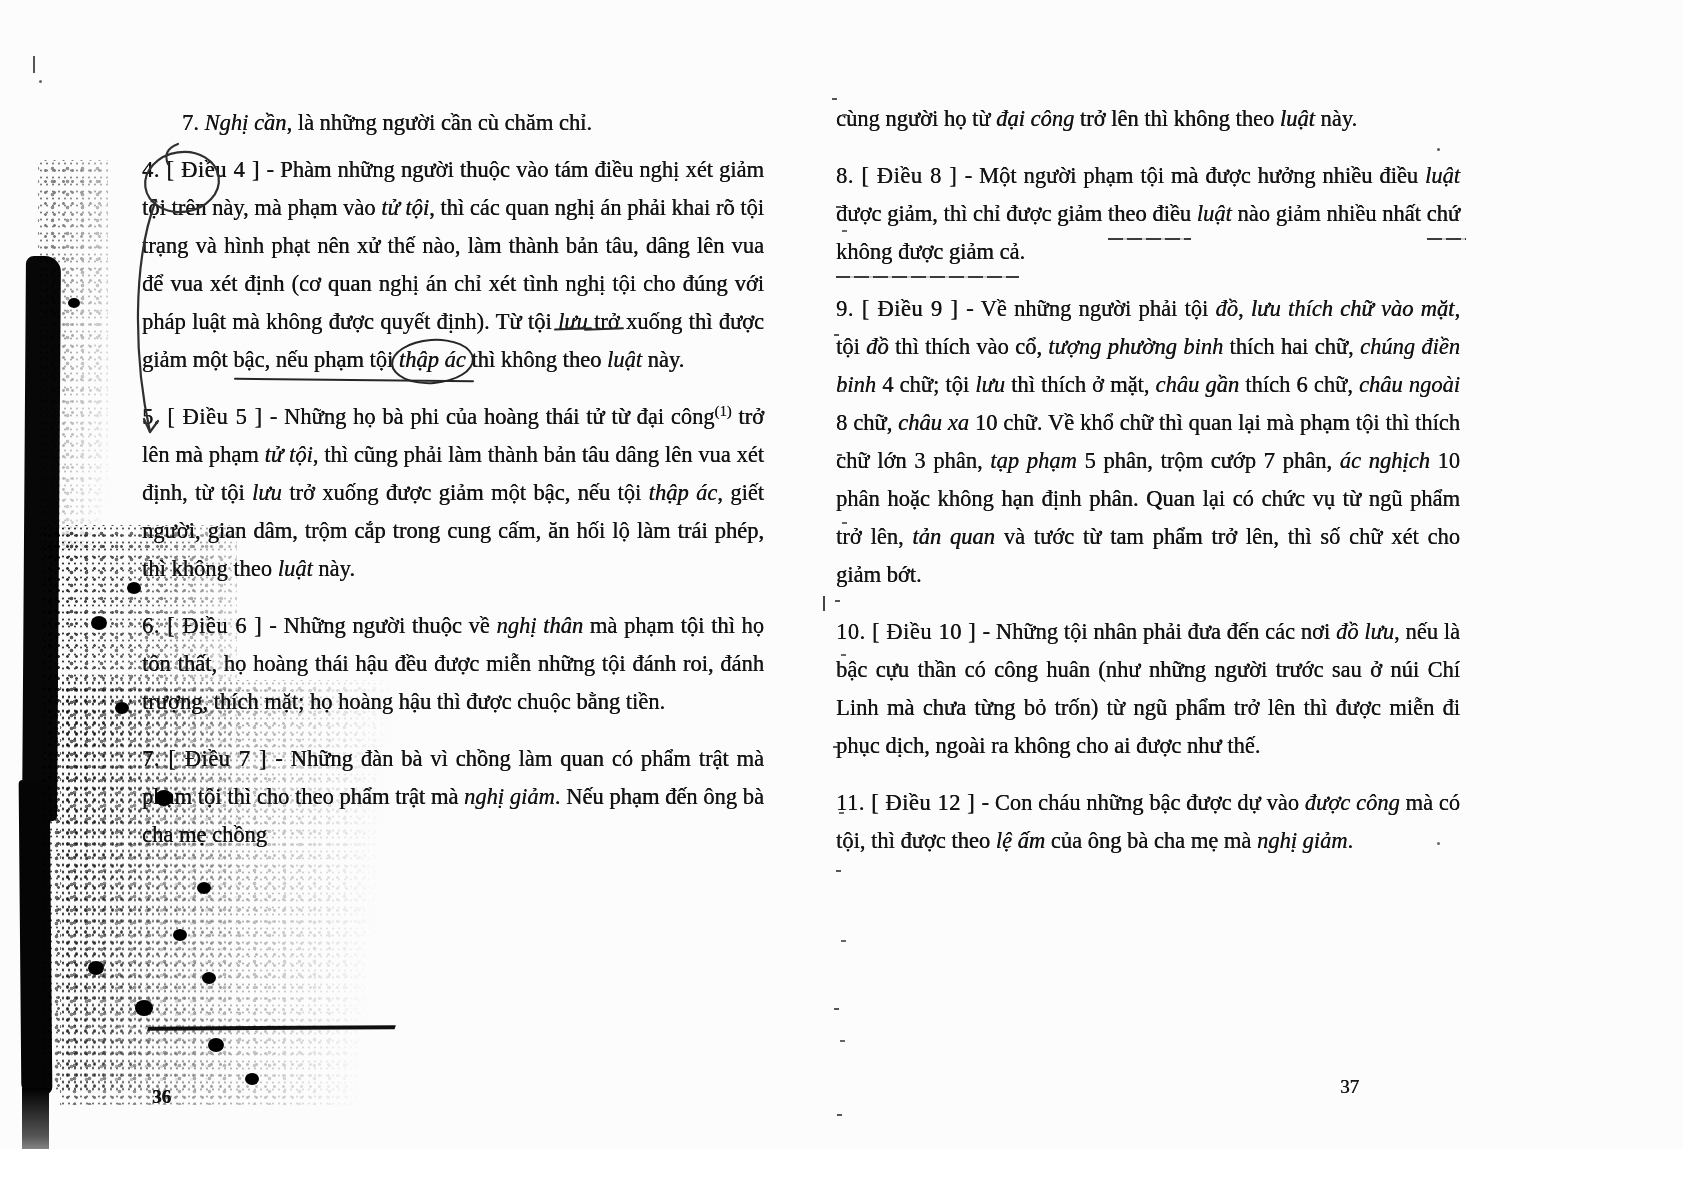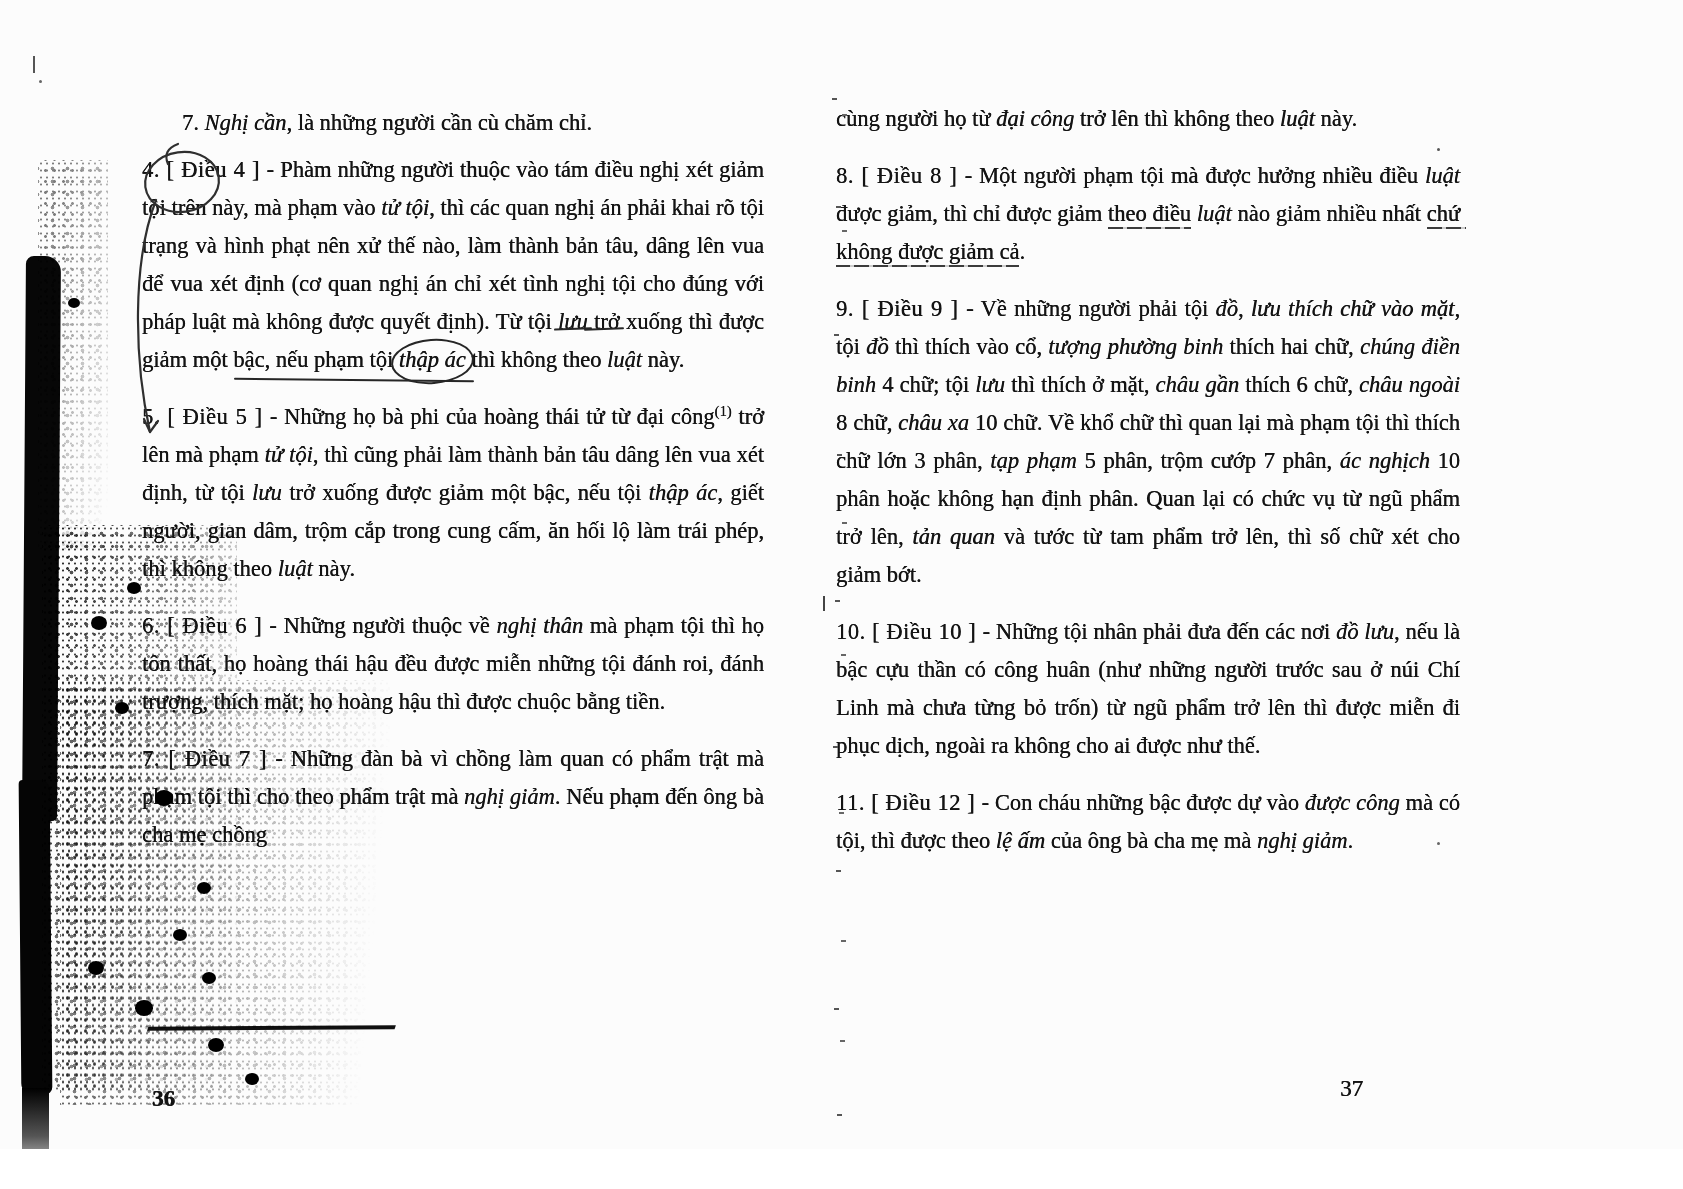--- a/index.html
+++ b/index.html
@@ -40,30 +40,30 @@
     content:'';position:absolute;left:-8px;right:-8px;top:-8px;bottom:-12px;
     border:2.2px solid #262626;border-radius:50%;transform:rotate(-4deg);
   }
   .pen-circle::after{
     content:'';position:absolute;left:-165px;right:-8px;bottom:-9px;height:2px;
     background:#262626;transform:rotate(0.6deg);border-radius:2px;
   }
   .pencil-u{
     background-image:repeating-linear-gradient(to right,#3c3c3c 0 15px,rgba(60,60,60,.25) 15px 19px);
     background-repeat:no-repeat;background-position:0 100%;background-size:100% 2px;
-    padding-bottom:3px;
+    padding-bottom:14px;
     margin-top:41px;
   }
   
   .footnote-rule{position:absolute;left:148px;top:1026px;width:247px;height:4px;
     background:#101010;transform:skewX(-18deg) rotate(-0.3deg);z-index:1;}
   .footnote{position:absolute;left:148px;top:1040px;width:614px;
     font-family:"DejaVu Sans","Liberation Sans",sans-serif;
     font-size:17.5px;line-height:23px;z-index:1;}
-  .pagenum{position:absolute;font-size:23px;z-index:1;text-shadow:0.4px 0 0 currentColor;}
+  .pagenum{position:absolute;font-size:19px;z-index:1;text-shadow:0.4px 0 0 currentColor;}
   .pn-36{left:152px;top:1086px;font-weight:bold;}
   .pn-37{left:1340px;top:1076px;}
   
   .artifact{position:absolute;pointer-events:none;}
   .strip-a{left:24px;top:256px;width:35px;height:565px;background:#070707;
     border-radius:8px 16px 5px 10px;transform:rotate(0.4deg);z-index:3;}
   .strip-b{left:20px;top:780px;width:31px;height:315px;background:#050505;
     border-radius:4px 10px 8px 12px;transform:rotate(-0.5deg);z-index:3;}
   .strip-c{left:22px;top:1088px;width:27px;height:80px;
     background:linear-gradient(#000 0%,#555 60%,#c9c9c9 100%);z-index:3;}

